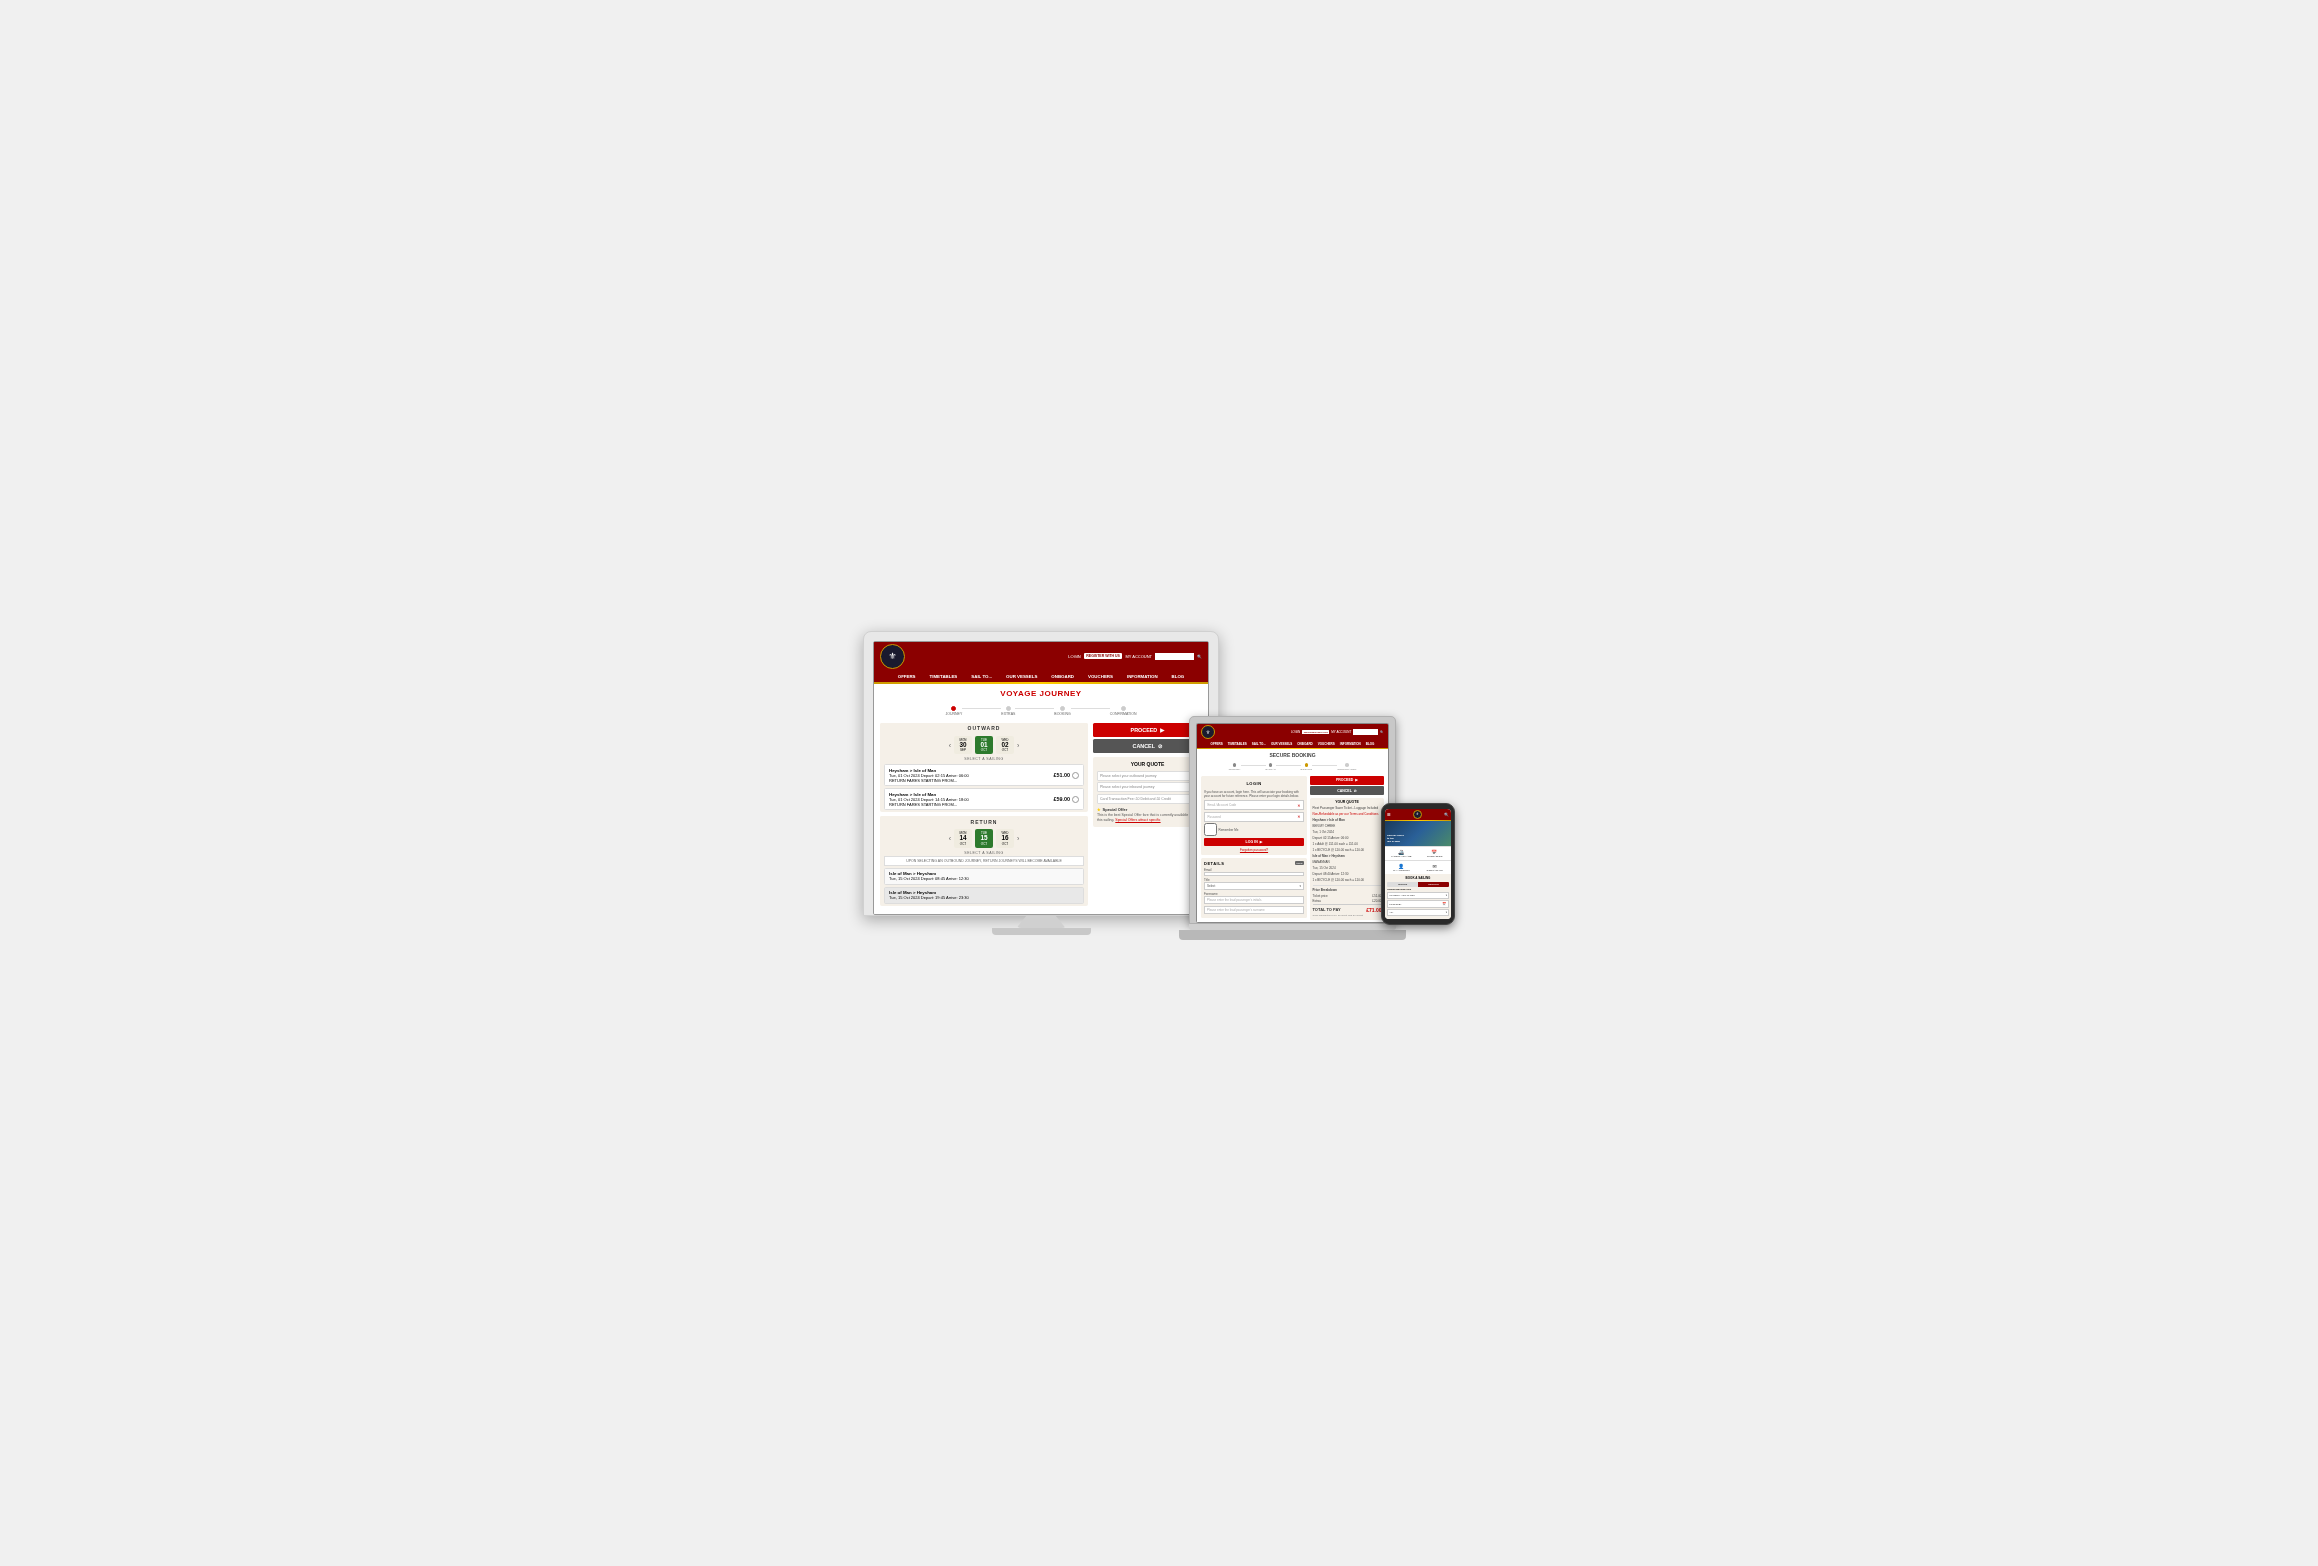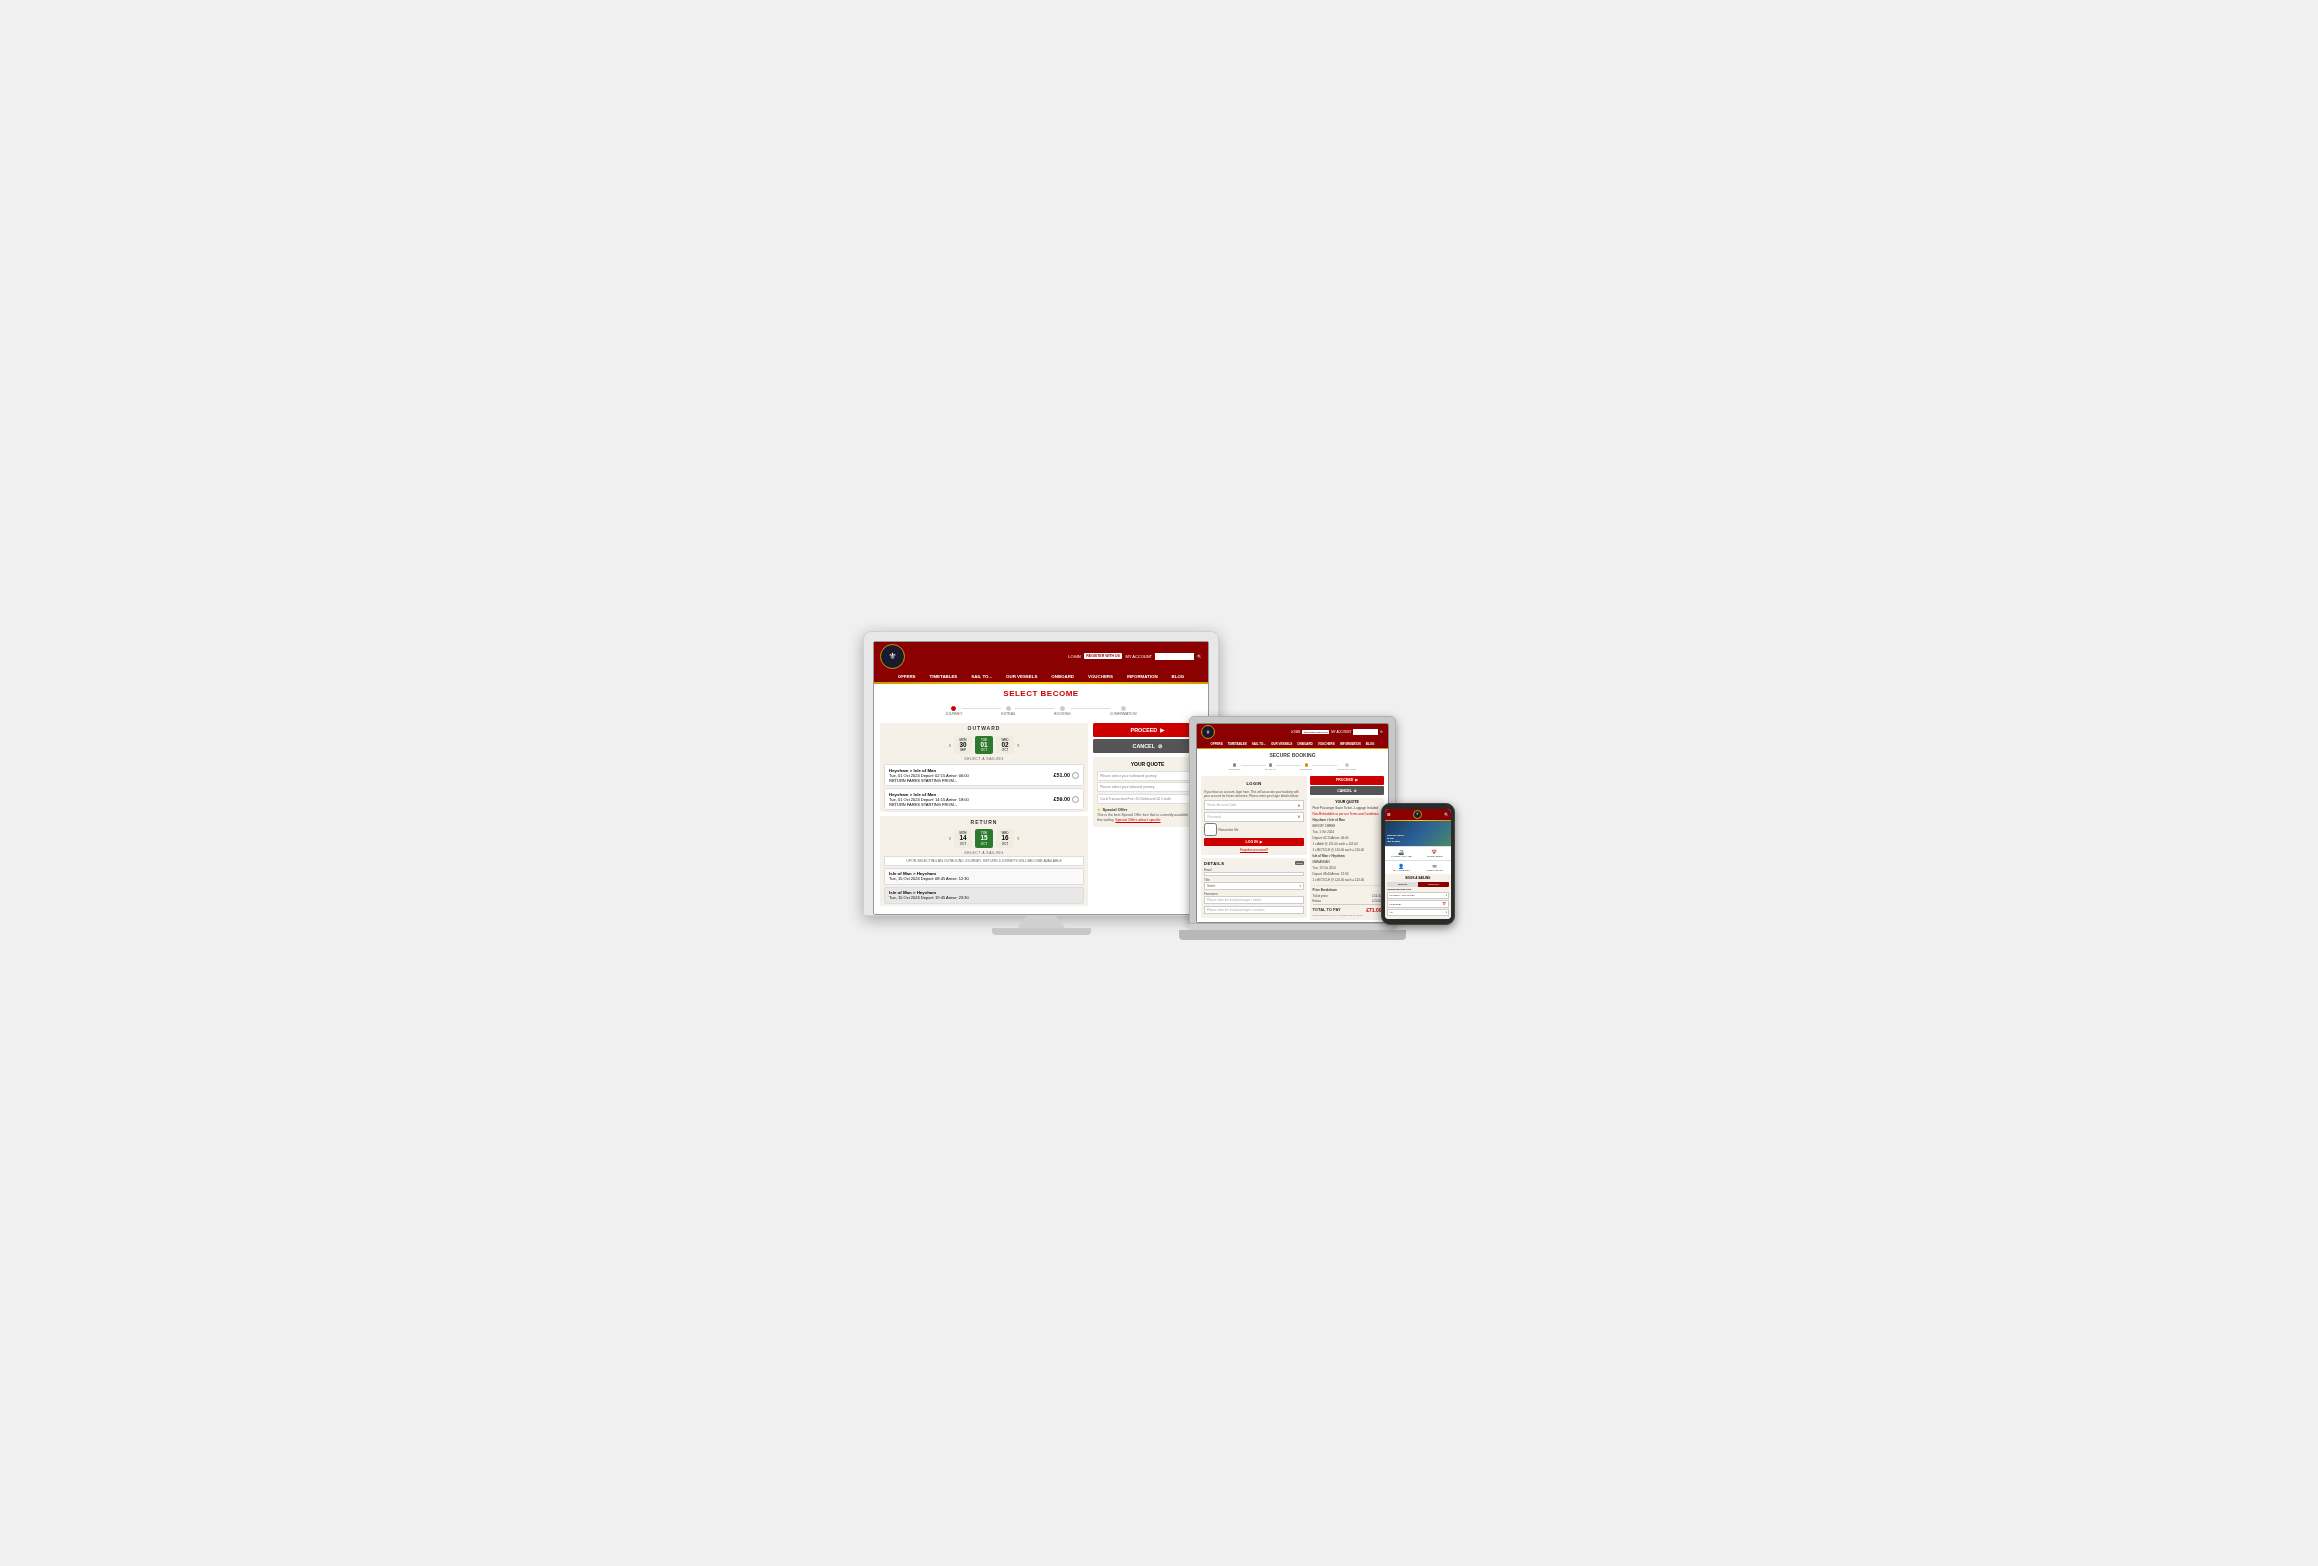--- a/index.html
+++ b/index.html
@@ -860,21 +860,21 @@
             <span class="site-nav-item">OUR VESSELS</span>
             <span class="site-nav-item">ONBOARD</span>
             <span class="site-nav-item">VOUCHERS</span>
             <span class="site-nav-item">INFORMATION</span>
             <span class="site-nav-item">BLOG</span>
           </div>
           <div class="gold-bar"></div>
         </div>
 
         <div class="page-title-area">
-          <div class="page-title">SELECT BECOME</div>
+          <div class="page-title">VOYAGE JOURNEY</div>
         </div>
 
         <div class="progress-steps">
           <div class="step-item">
             <div class="step-dot active"></div>
             <span class="step-label">JOURNEY</span>
           </div>
           <div class="step-line"></div>
           <div class="step-item">
             <div class="step-dot"></div>

